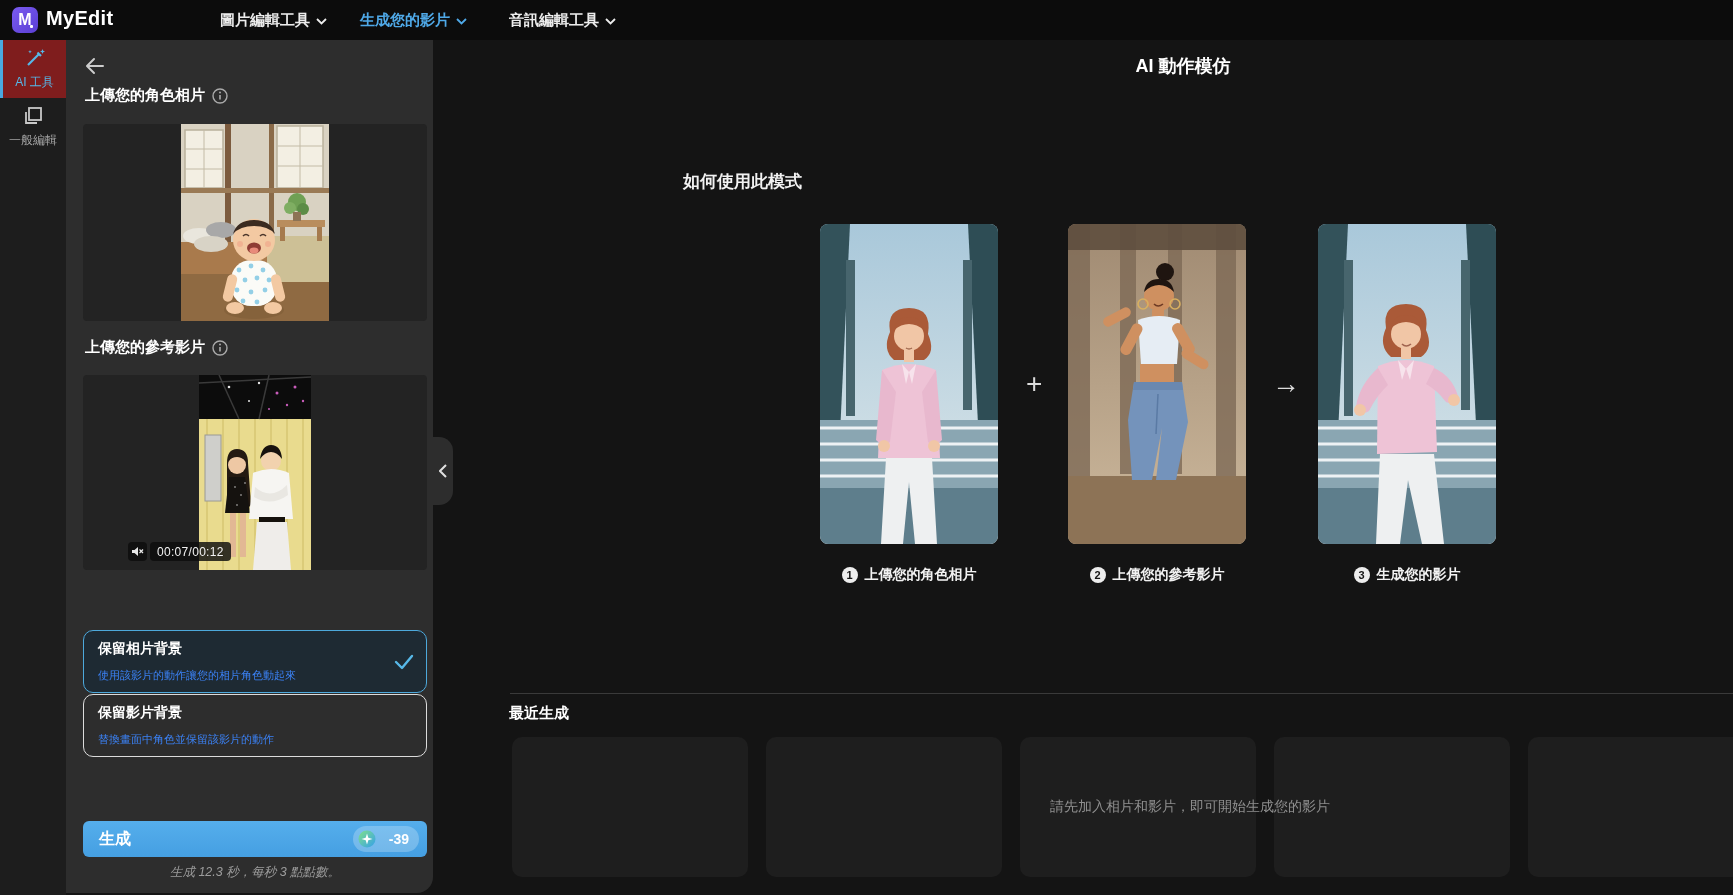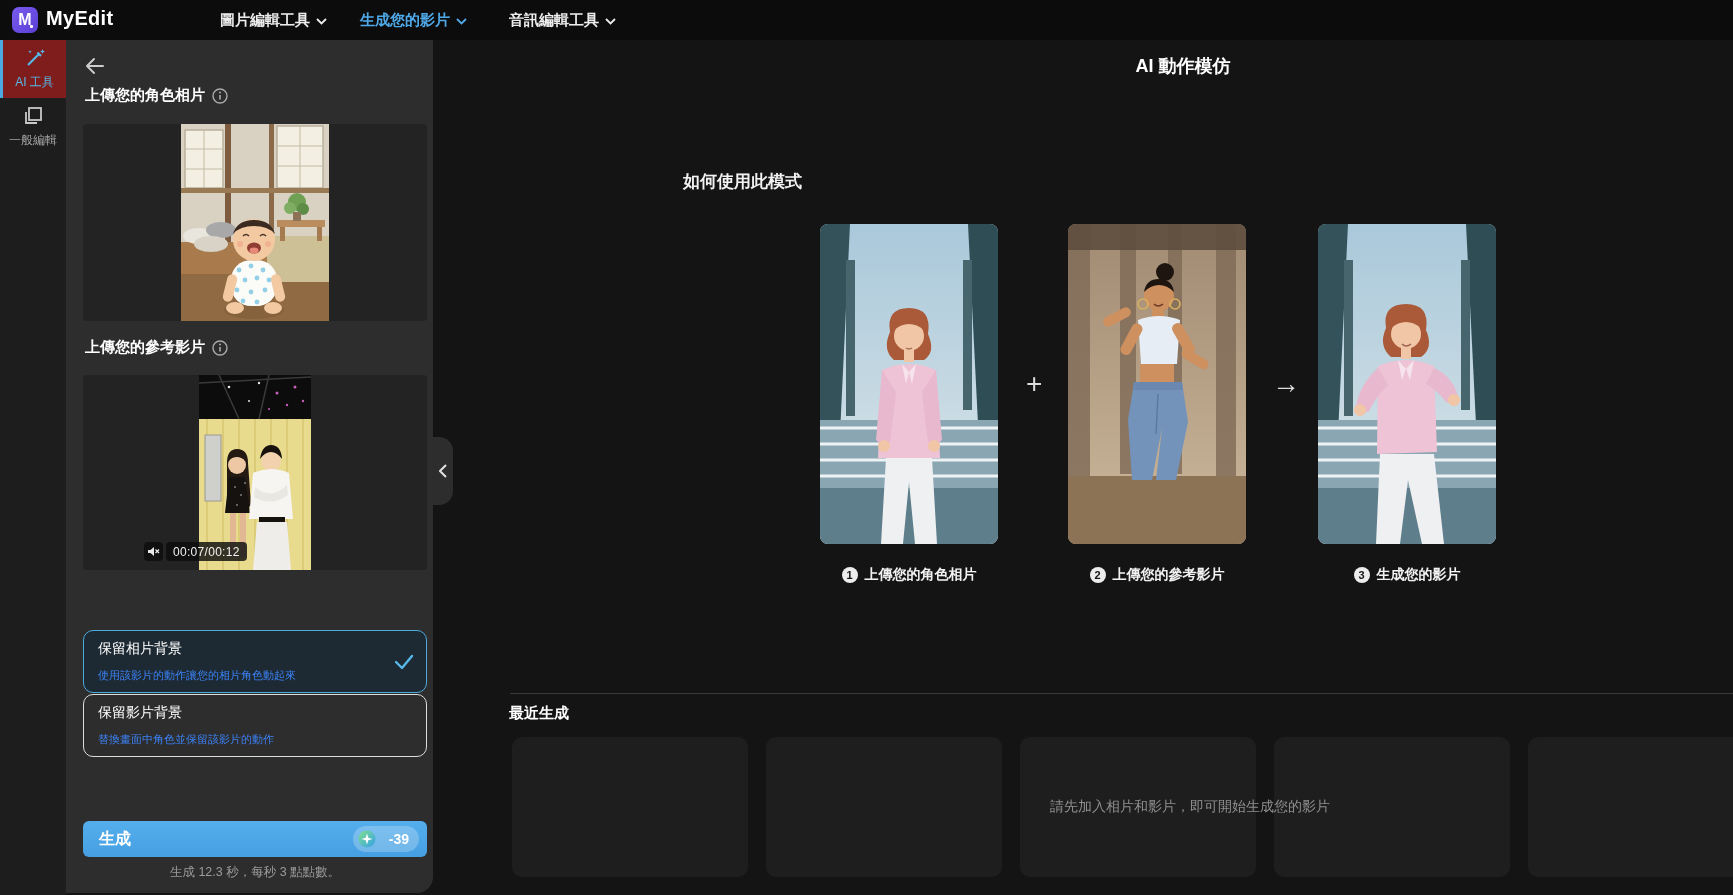--- a/index.html
+++ b/index.html
@@ -24,41 +24,41 @@
              gap:5px;color:#a3a3a3;font-size:12px;cursor:pointer;box-sizing:border-box;}
   .rail-item.active{background:#7f1d1d;border-left:3px solid #4aa9e0;color:#56b8e8;}
 
   
   .panel{position:absolute;left:66px;top:40px;width:367px;height:853px;background:#2d2d2d;
          border-radius:0 0 16px 0;}
   .backbtn{position:absolute;left:17px;top:14px;width:24px;height:24px;cursor:pointer;}
   .sec-title{position:absolute;left:19px;font-size:15px;font-weight:700;color:#fff;display:flex;align-items:center;gap:7px;}
   .upload-box{position:absolute;left:17px;width:344px;background:#232323;border-radius:4px;display:flex;
               align-items:center;justify-content:center;}
-  .vid-overlay{position:absolute;left:18px;bottom:9px;display:flex;gap:3px;align-items:center;padding-left:43px;}
+  .vid-overlay{position:absolute;left:2px;bottom:9px;display:flex;gap:3px;align-items:center;padding-left:43px;}
   .mutebtn{width:19px;height:19px;border-radius:4px;background:rgba(12,12,12,.82);display:flex;align-items:center;justify-content:center;cursor:pointer;}
   .timepill{height:19px;border-radius:4px;background:rgba(12,12,12,.82);display:flex;align-items:center;
             padding:0 7px;font-size:12px;color:#f2f2f2;letter-spacing:.3px;}
   .mode-row{position:absolute;left:19px;top:598px;width:340px;display:flex;justify-content:space-between;align-items:center;}
   .mode-title{font-size:15px;font-weight:700;color:#fff;}
   .tut-link{display:flex;align-items:center;gap:4px;font-size:13px;color:#f0f0f0;cursor:pointer;}
   .tut-link span{text-decoration:underline;}
   .mode-card{position:absolute;left:17px;width:344px;border-radius:10px;box-sizing:border-box;
              padding:8px 38px 8px 14px;cursor:pointer;}
   .mode-card.selected{border:1.5px solid #4da9dc;background:#1e2a33;}
   .mode-card.unselected{border:1px solid #dcdcdc;background:transparent;}
-  .mc-title{font-size:14px;font-weight:400;color:#fff;line-height:18px;}
+  .mc-title{font-size:14px;font-weight:700;color:#fff;line-height:18px;}
   .mc-desc{font-size:11px;color:#3b82f6;line-height:17px;margin-top:10px;}
   .mc-check{position:absolute;right:12px;top:50%;transform:translateY(-50%);}
   .gen-btn{position:absolute;left:17px;top:781px;width:344px;height:36px;border-radius:6px;
            background:linear-gradient(180deg,#55aeec,#459fe2);display:flex;align-items:center;cursor:pointer;box-sizing:border-box;padding:0 8px 0 16px;}
   .gen-label{font-size:16px;font-weight:700;color:#fff;flex:1;}
   .credits{display:flex;align-items:center;gap:12px;background:rgba(255,255,255,.24);border-radius:14px;
            height:26px;padding:0 10px 0 4px;font-size:14px;font-weight:700;color:#fff;}
-  .gen-note{position:absolute;left:17px;top:824px;width:344px;text-align:center;font-size:12.5px;color:#9c9c9c;}
+  .gen-note{position:absolute;left:17px;top:824px;width:344px;text-align:center;font-size:12.5px;color:#9c9c9c;font-style:italic;}
   .handle{position:absolute;left:433px;top:437px;width:20px;height:68px;background:#2d2d2d;
           border-radius:0 14px 14px 0;display:flex;align-items:center;justify-content:center;cursor:pointer;}
 
   
   .page-title{position:absolute;left:1083px;top:54px;width:200px;text-align:center;font-size:18px;font-weight:700;color:#fff;}
   .howto-heading{position:absolute;left:683px;top:170px;font-size:17px;font-weight:600;color:#f2f2f2;}
   .example{position:absolute;top:224px;width:178px;height:320px;border-radius:8px;overflow:hidden;background:#222;}
   .op{position:absolute;top:368px;font-size:28px;color:#dcdcdc;font-weight:400;}
   .caption{position:absolute;top:566px;width:178px;display:flex;align-items:center;justify-content:center;gap:7px;
            font-size:14px;font-weight:600;color:#f2f2f2;}

